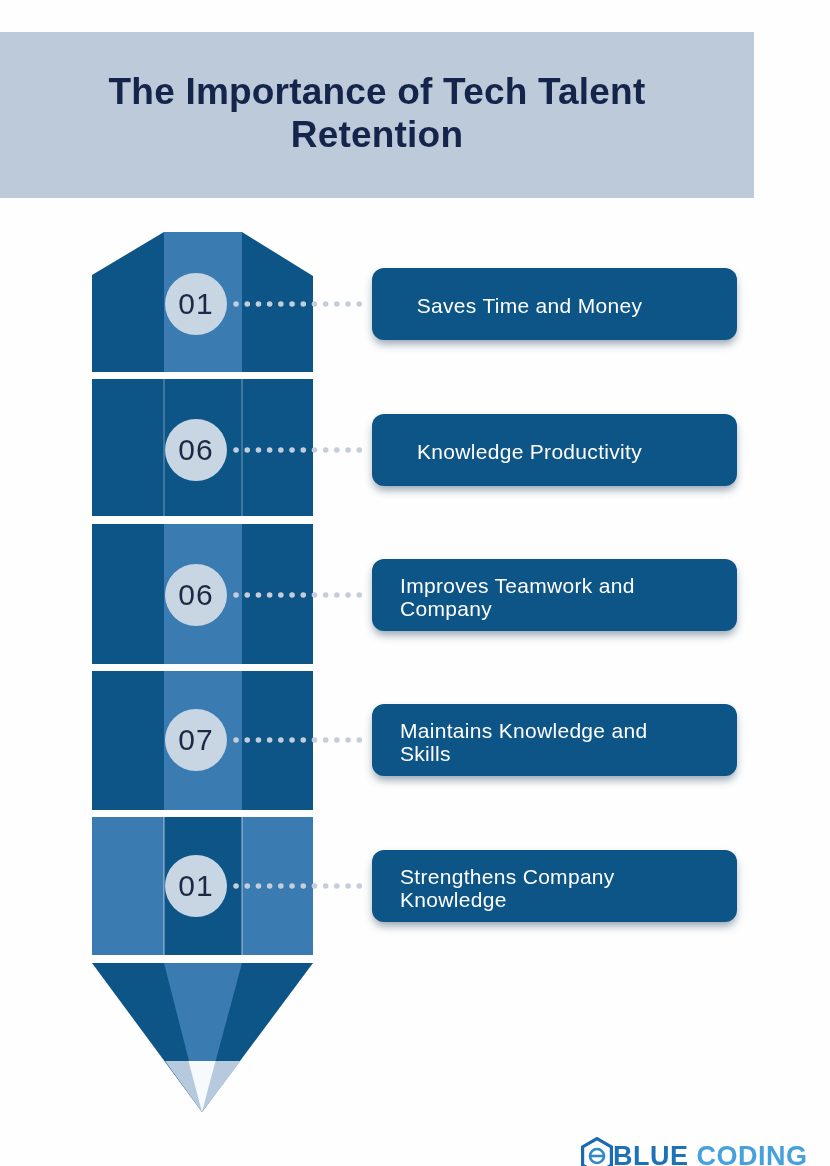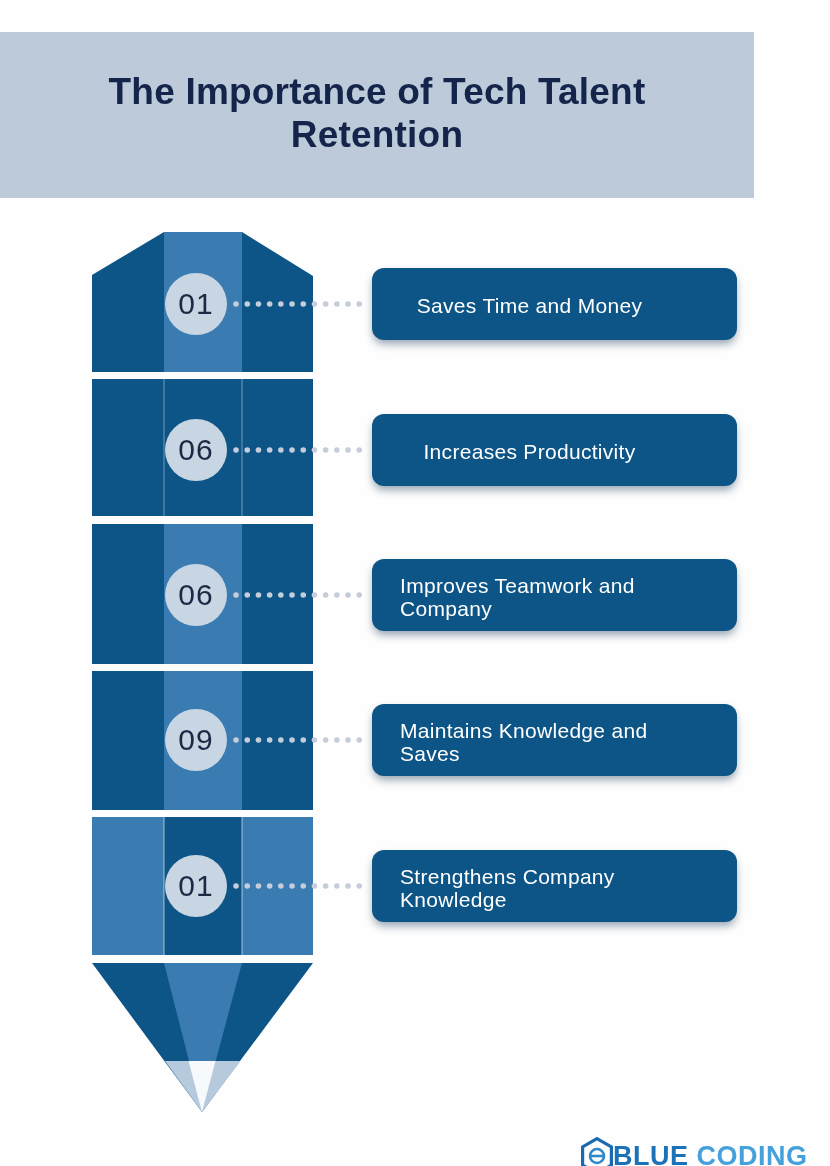--- a/index.html
+++ b/index.html
@@ -104,37 +104,37 @@
 <div class="step-circle" style="top:273px">
     <span>01</span>
   </div>
 <div class="step-circle" style="top:419px">
     <span>06</span>
   </div>
 <div class="step-circle" style="top:564px">
     <span>06</span>
   </div>
 <div class="step-circle" style="top:709px">
-    <span>09</span>
+    <span>07</span>
   </div>
 <div class="step-circle" style="top:855px">
     <span>01</span>
   </div>
 
 <div class="label-box" style="top:268px">
     <span>Saves Time and Money</span>
   </div>
 <div class="label-box" style="top:414px">
-    <span>Increases Productivity</span>
+    <span>Knowledge Productivity</span>
   </div>
 <div class="label-box" style="top:559px">
     <span>Improves Teamwork and Company</span>
   </div>
 <div class="label-box" style="top:704px">
-    <span>Maintains Knowledge and Saves</span>
+    <span>Maintains Knowledge and Skills</span>
   </div>
 <div class="label-box" style="top:850px">
     <span>Strengthens Company Knowledge</span>
   </div>
 
 <div class="logo">
   <svg width="32" height="38" viewBox="0 0 32 38" xmlns="http://www.w3.org/2000/svg">
     <polygon points="16,1.6 30.4,9.9 30.4,28.1 16,36.4 1.6,28.1 1.6,9.9" fill="none" stroke="#1A6AB2" stroke-width="3.2"></polygon>
     <circle cx="16" cy="19" r="7" fill="none" stroke="#2F88CA" stroke-width="2.6"></circle>
     <line x1="8" y1="19" x2="24" y2="19" stroke="#2F88CA" stroke-width="2.6"></line>

